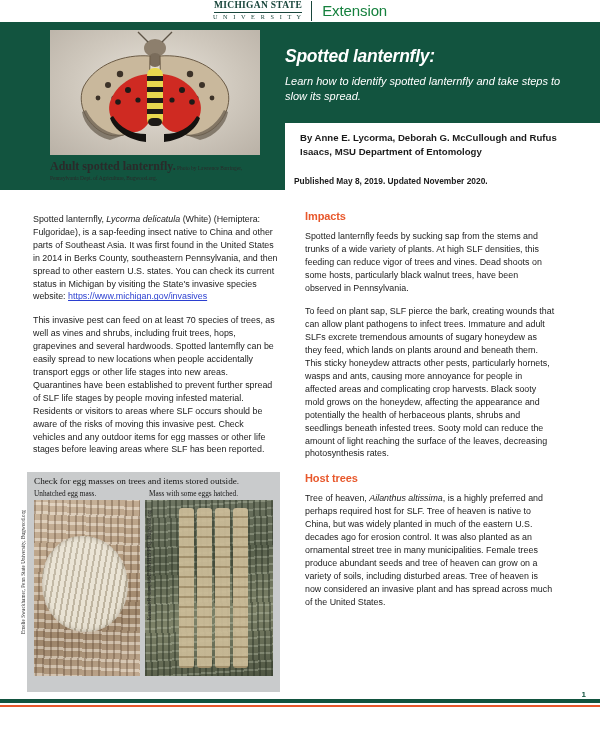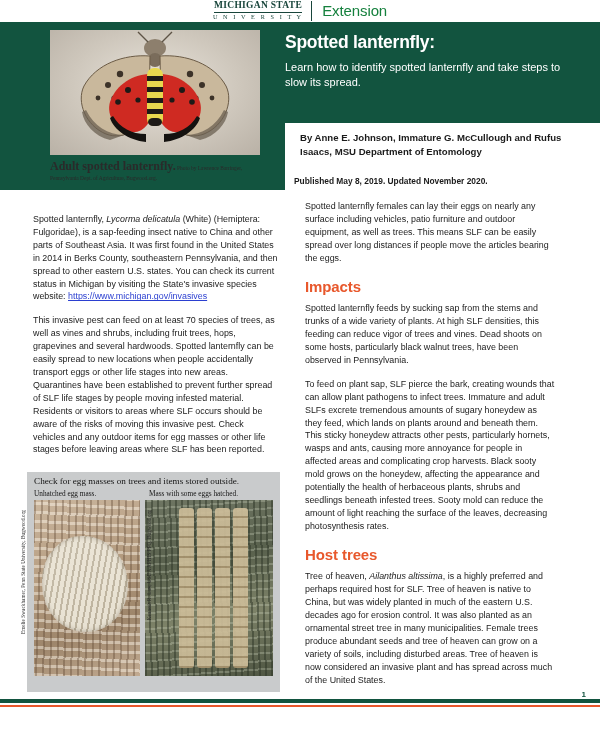--- a/index.html
+++ b/index.html
@@ -25,21 +25,21 @@
     font-size:6.2px;letter-spacing:2.1px;color:#18453B;padding-top:1.5px;
     font-family:"Liberation Serif", serif;
   }
   .msu-div{width:1px;background:#18453B;margin:0 4px 0 2px;}
   .msu-ext{font-size:15px;color:#15803d;align-self:center;letter-spacing:-0.1px;}
 
   
   .greenband{
     position:absolute;left:0;top:22px;width:600px;height:168px;background:#12543f;
   }
-  .greenband-inner{position:absolute;left:285px;top:10px;width:300px;}
+  .greenband-inner{position:absolute;left:285px;top:24px;width:300px;font-style:italic;}
   .title{
     color:#ffffff;font-size:17.5px;font-weight:bold;line-height:1.2;margin:0;
     letter-spacing:-0.25px;
   }
   .subtitle{
     color:#ffffff;font-size:11px;line-height:1.32;margin:7px 0 0 0;
   }
   .byline-band{
     position:absolute;left:285px;top:123px;width:315px;height:67px;background:#ffffff;
   }
@@ -64,21 +64,21 @@
       radial-gradient(ellipse at 50% 45%, #e9e4dc 0%, #cfc8bd 55%, #b9b1a6 100%);}
 
   
   .col{position:absolute;font-size:8.9px;line-height:1.45;color:#222;}
   .col p{margin:0 0 11px 0;}
   .col-left{left:33px;top:213px;width:245px;}
   .col-right{left:305px;top:200px;width:250px;}
   .sci{font-style:italic;}
   a.link{color:#2b3fd0;text-decoration:underline;word-break:break-all;}
   h2.sec{
-    color:#e8582c;font-size:15px;font-weight:bold;margin:0 0 5px 0;letter-spacing:-0.1px;
+    color:#e8582c;font-size:11px;font-weight:bold;margin:9px 0 5px 0;letter-spacing:-0.1px;
   }
 
   
   .figbox{position:absolute;left:27px;top:472px;width:253px;height:220px;background:#c9cbcc;}
   .fig-title{
     font-family:"Liberation Serif", serif;font-size:9.2px;color:#151515;
     padding:4px 0 3px 7px;
   }
   .fig-sub{
     display:flex;gap:6px;padding:0 12px 2px 7px;
@@ -144,21 +144,21 @@
   </div>
 
   <div class="greenband">
     <div class="greenband-inner">
       <div class="title">Spotted lanternfly:</div>
       <p class="subtitle">Learn how to identify spotted lanternfly and take steps to slow its spread.</p>
     </div>
   </div>
 
   <div class="byline-band">
-    <p class="byline">By Anne E. Johnson, Immature G. McCullough and Rufus Isaacs, MSU Department of Entomology</p>
+    <p class="byline">By Anne E. Lycorma, Deborah G. McCullough and Rufus Isaacs, MSU Department of Entomology</p>
     <p class="published">Published May 8, 2019. Updated November 2020.</p>
   </div>
 
   <div class="hero-wrap">
     <div class="lf-bg"></div>
     <svg viewBox="0 0 210 125" width="210" height="125" style="position:absolute;inset:0">
       <ellipse cx="105" cy="18" rx="11" ry="9" fill="#8d7f6d"></ellipse>
       <ellipse cx="105" cy="30" rx="7" ry="7" fill="#7a6c5b"></ellipse>
 
       <path d="M100 26 C74 24 46 34 34 56 C26 72 36 96 56 104 C74 111 94 98 99 78 Z" fill="#c9b89c" stroke="#6b5b46" stroke-width="1"></path>
@@ -210,21 +210,20 @@
   <div class="hero-cap">
     <b>Adult spotted lanternfly.</b><span class="credit"> Photo by Lawrence Barringer, Pennsylvania Dept. of Agriculture, Bugwood.org.</span>
   </div>
 
   <div class="col col-left">
     <p><span>Spotted lanternfly, </span><span class="sci">Lycorma delicatula</span><span> (White) (Hemiptera: Fulgoridae), is a sap-feeding insect native to China and other parts of Southeast Asia. It was first found in the United States in 2014 in Berks County, southeastern Pennsylvania, and then spread to other eastern U.S. states. You can check its current status in Michigan by visiting the State's invasive species website: </span><a class="link" href="#">https://www.michigan.gov/invasives</a></p>
     <p>This invasive pest can feed on at least 70 species of trees, as well as vines and shrubs, including fruit trees, hops, grapevines and several hardwoods. Spotted lanternfly can be easily spread to new locations when people accidentally transport eggs or other life stages into new areas. Quarantines have been established to prevent further spread of SLF life stages by people moving infested material. Residents or visitors to areas where SLF occurs should be aware of the risks of moving this invasive pest. Check vehicles and any outdoor items for egg masses or other life stages before leaving areas where SLF has been reported.</p>
   </div>
 
   <div class="col col-right">
-    <p>Spotted lanternfly females can lay their eggs on nearly any surface including vehicles, patio furniture and outdoor equipment, as well as trees. This means SLF can be easily spread over long distances if people move the articles bearing the eggs.</p>
     <h2 class="sec">Impacts</h2>
     <p>Spotted lanternfly feeds by sucking sap from the stems and trunks of a wide variety of plants. At high SLF densities, this feeding can reduce vigor of trees and vines. Dead shoots on some hosts, particularly black walnut trees, have been observed in Pennsylvania.</p>
     <p>To feed on plant sap, SLF pierce the bark, creating wounds that can allow plant pathogens to infect trees. Immature and adult SLFs excrete tremendous amounts of sugary honeydew as they feed, which lands on plants around and beneath them. This sticky honeydew attracts other pests, particularly hornets, wasps and ants, causing more annoyance for people in affected areas and complicating crop harvests. Black sooty mold grows on the honeydew, affecting the appearance and potentially the health of herbaceous plants, shrubs and seedlings beneath infested trees. Sooty mold can reduce the amount of light reaching the surface of the leaves, decreasing photosynthesis rates.</p>
     <h2 class="sec">Host trees</h2>
     <p><span>Tree of heaven, </span><span class="sci">Ailanthus altissima</span><span>, is a highly preferred and perhaps required host for SLF. Tree of heaven is native to China, but was widely planted in much of the eastern U.S. decades ago for erosion control. It was also planted as an ornamental street tree in many municipalities. Female trees produce abundant seeds and tree of heaven can grow on a variety of soils, including disturbed areas. Tree of heaven is now considered an invasive plant and has spread across much of the United States.</span></p>
   </div>
 
   <div class="figbox">
     <div class="fig-title">Check for egg masses on trees and items stored outside.</div>
     <div class="fig-sub">

